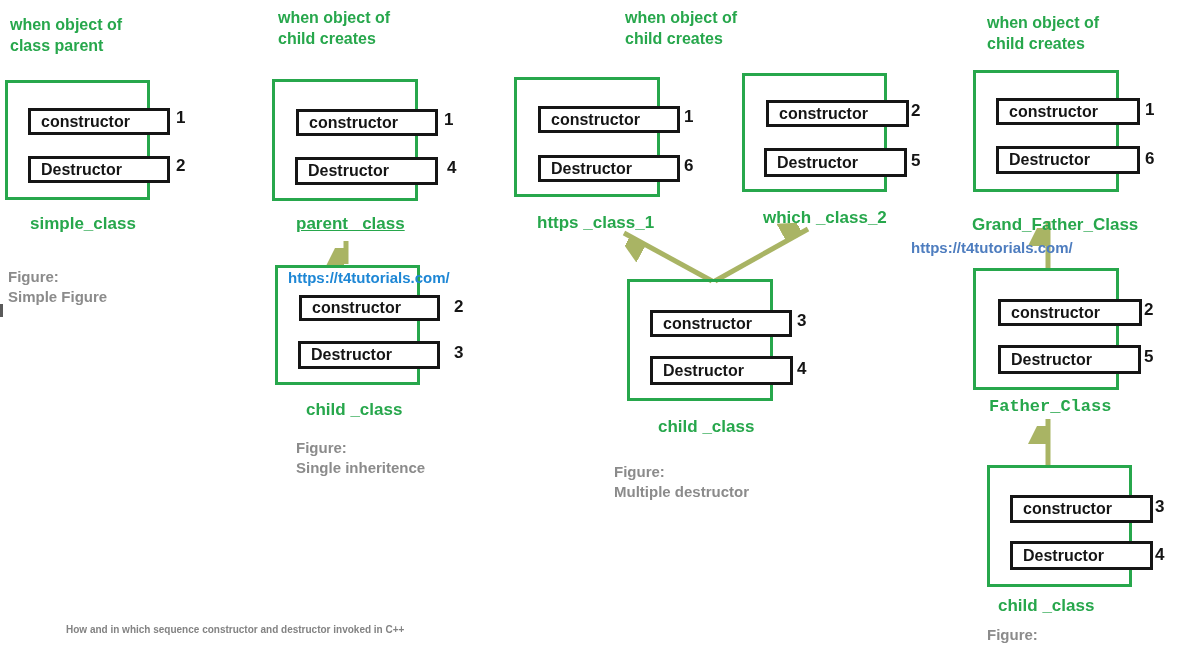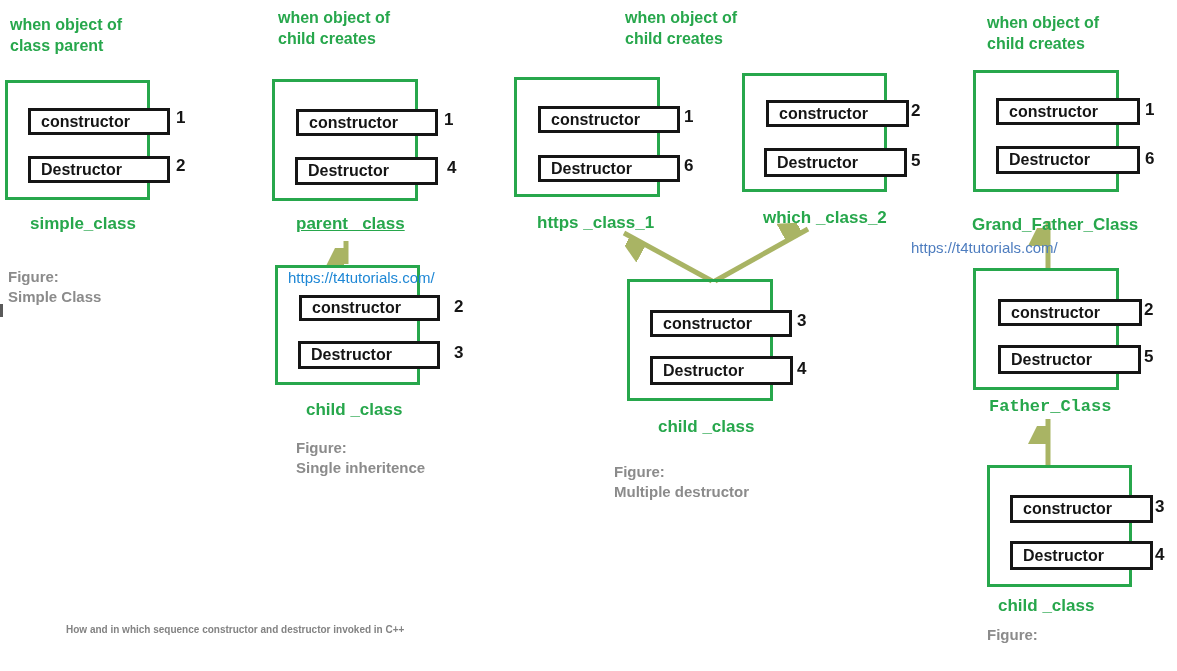--- a/index.html
+++ b/index.html
@@ -64,21 +64,21 @@
     position:absolute;
     color:var(--gray);
     font-weight:bold;
     font-size:15px;
     line-height:20px;
     white-space:nowrap;
     z-index:4;
   }
   .wm{
     position:absolute;
-    font-weight:normal;
+    font-weight:bold;
     font-size:15px;
     white-space:nowrap;
     z-index:5;
   }
   .wm.bright{color:var(--link_blue);}
   .wm.muted{color:var(--link_blue_muted);}
   .caption{
     position:absolute;
     left:66px;top:624px;
     color:#838383;
@@ -124,21 +124,21 @@
 <div class="abs cbox" style="left:5px;top:80px;width:145px;height:120px;">
   <div class="bar" style="left:20px;top:25px;width:142px;height:27px;">constructor</div>
   <div class="bar" style="left:20px;top:73px;width:142px;height:27px;">Destructor</div>
 </div>
 <div class="num" style="left:176px;top:108px;">1</div>
 <div class="num" style="left:176px;top:156px;">2</div>
 <div class="clabel" style="left:30px;top:214px;">simple_class</div>
 
 <div class="figcap" style="left:8px;top:267px;">
   <div>Figure:</div>
-  <div>Simple Class</div>
+  <div>Simple Figure</div>
 </div>
 <div class="edge-artifact"></div>
 
 <div class="abs hdr" style="left:278px;top:7px;">
   <div>when object of</div>
   <div>child creates</div>
 </div>
 
 <div class="abs cbox" style="left:272px;top:79px;width:146px;height:122px;">
   <div class="bar" style="left:21px;top:27px;width:142px;height:27px;">constructor</div>

